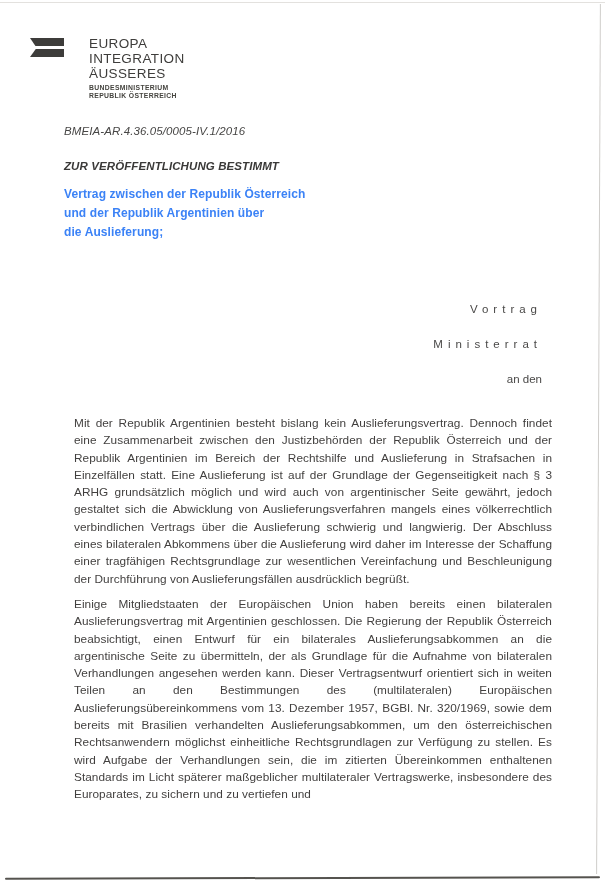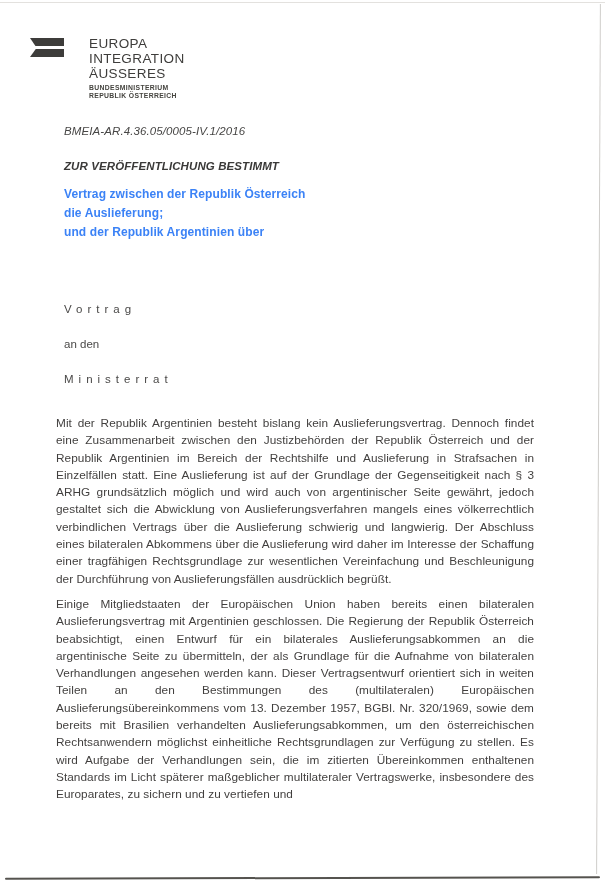--- a/index.html
+++ b/index.html
@@ -33,27 +33,27 @@
 
   
   .ref-block { position: absolute; top: 123px; left: 64px; font-size: 11.5px; line-height: 17px; font-style: italic; }
   .ref { color: #474645; letter-spacing: 0.1px; }
   .pub { font-weight: 700; color: #3a3938; margin-top: 18px; letter-spacing: 0.1px; }
 
   
   .subject { position: absolute; top: 173px; left: 64px; font-weight: 700; font-size: 12px; line-height: 18.8px; color: #3b82f6; letter-spacing: 0.1px; margin-top: 12px; }
 
   
-  .title-block { position: absolute; top: 301px; left: 64px; width: 478px; text-align: left; font-size: 11.5px; color: #4a4948; }
+  .title-block { position: absolute; top: 301px; left: 64px; width: 478px; text-align: right; font-size: 11.5px; color: #4a4948; }
   .title-line { line-height: 17px; }
   .title-spaced { letter-spacing: 5px; }
   .title-gap { margin-top: 18px; }
 
   
-  .body-text { position: absolute; top: 415px; left: 56px; width: 478px; }
+  .body-text { position: absolute; top: 415px; left: 74px; width: 478px; }
   .body-text p {
     margin: 0;
     font-size: 11.8px;
     line-height: 17.3px;
     text-align: justify;
     color: #413f3e;
     letter-spacing: 0.05px;
   }
   .body-text p + p { margin-top: 8px; }
 </style>
@@ -82,28 +82,28 @@
     </div>
   </header>
 
   <div class="ref-block">
     <div class="ref">BMEIA-AR.4.36.05/0005-IV.1/2016</div>
     <div class="pub">ZUR VERÖFFENTLICHUNG BESTIMMT</div>
   </div>
 
   <div class="subject">
     <div>Vertrag zwischen der Republik Österreich</div>
+    <div>und der Republik Argentinien über</div>
     <div>die Auslieferung;</div>
-    <div>und der Republik Argentinien über</div>
   </div>
 
   <div class="title-block">
     <div class="title-line title-spaced">Vortrag</div>
+    <div class="title-line title-spaced title-gap">Ministerrat</div>
     <div class="title-line title-gap">an den</div>
-    <div class="title-line title-spaced title-gap">Ministerrat</div>
   </div>
 
   <main class="body-text">
     <p>Mit der Republik Argentinien besteht bislang kein Auslieferungsvertrag. Dennoch findet eine Zusammenarbeit zwischen den Justizbehörden der Republik Österreich und der Republik Argentinien im Bereich der Rechtshilfe und Auslieferung in Strafsachen in Einzelfällen statt. Eine Auslieferung ist auf der Grundlage der Gegenseitigkeit nach § 3 ARHG grundsätzlich möglich und wird auch von argentinischer Seite gewährt, jedoch gestaltet sich die Abwicklung von Auslieferungsverfahren mangels eines völkerrechtlich verbindlichen Vertrags über die Auslieferung schwierig und langwierig. Der Abschluss eines bilateralen Abkommens über die Auslieferung wird daher im Interesse der Schaffung einer tragfähigen Rechtsgrundlage zur wesentlichen Vereinfachung und Beschleunigung der Durchführung von Auslieferungsfällen ausdrücklich begrüßt.</p>
     <p>Einige Mitgliedstaaten der Europäischen Union haben bereits einen bilateralen Auslieferungsvertrag mit Argentinien geschlossen. Die Regierung der Republik Österreich beabsichtigt, einen Entwurf für ein bilaterales Auslieferungsabkommen an die argentinische Seite zu übermitteln, der als Grundlage für die Aufnahme von bilateralen Verhandlungen angesehen werden kann. Dieser Vertragsentwurf orientiert sich in weiten Teilen an den Bestimmungen des (multilateralen) Europäischen Auslieferungsübereinkommens vom 13. Dezember 1957, BGBl. Nr. 320/1969, sowie dem bereits mit Brasilien verhandelten Auslieferungsabkommen, um den österreichischen Rechtsanwendern möglichst einheitliche Rechtsgrundlagen zur Verfügung zu stellen. Es wird Aufgabe der Verhandlungen sein, die im zitierten Übereinkommen enthaltenen Standards im Licht späterer maßgeblicher multilateraler Vertragswerke, insbesondere des Europarates, zu sichern und zu vertiefen und</p>
   </main>
 
 </div>
 
 </body></html>

